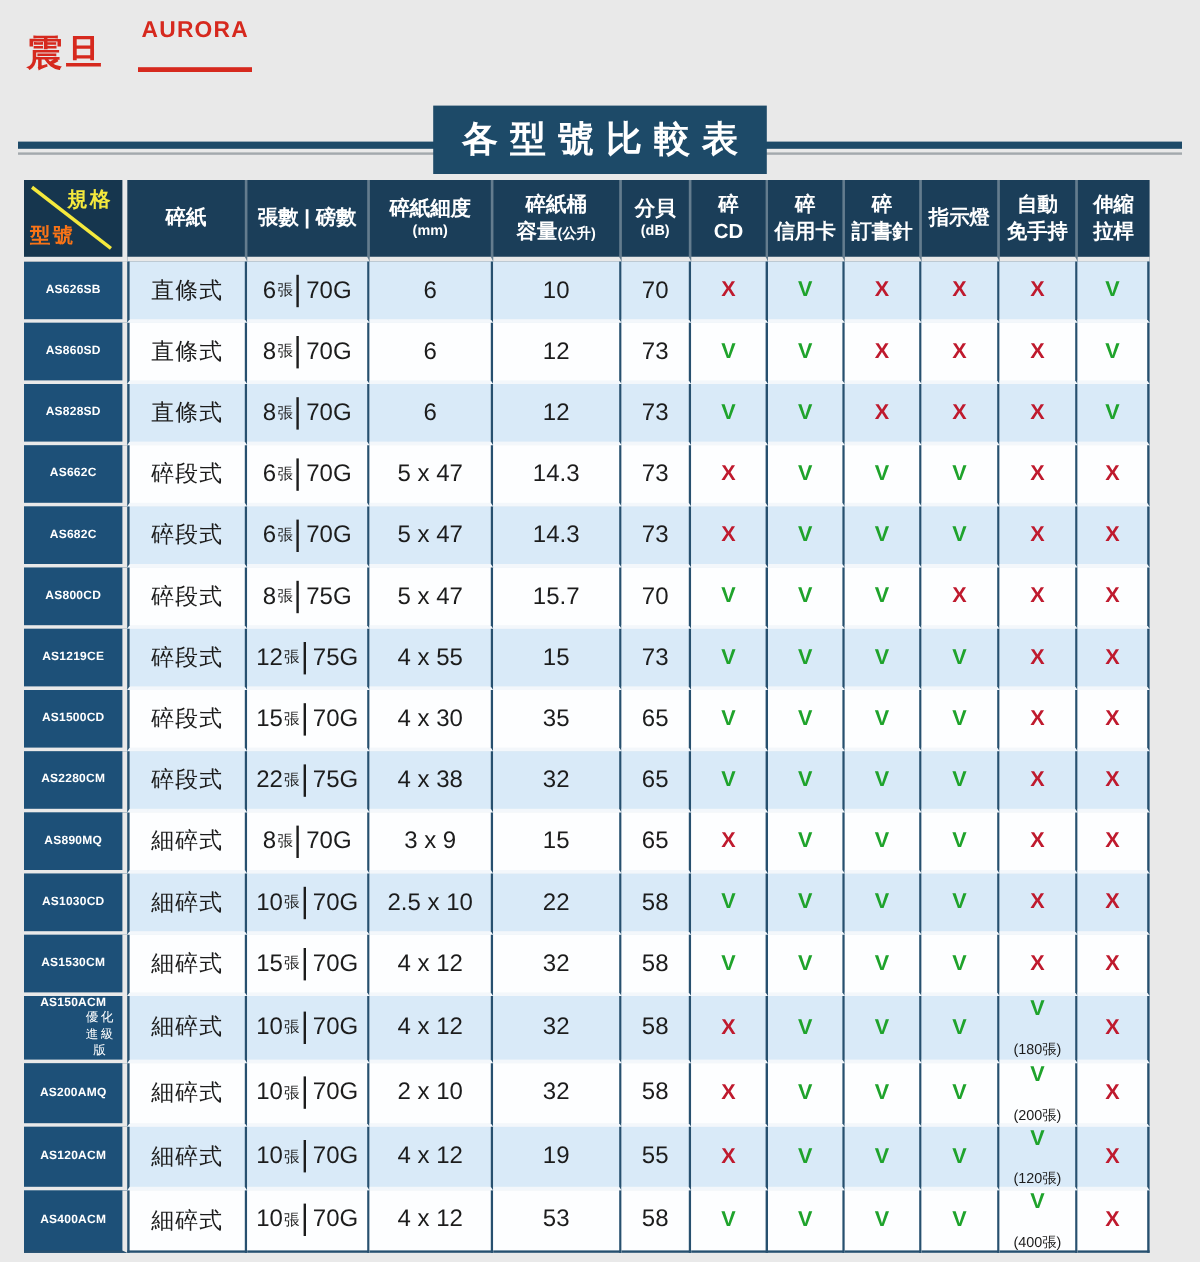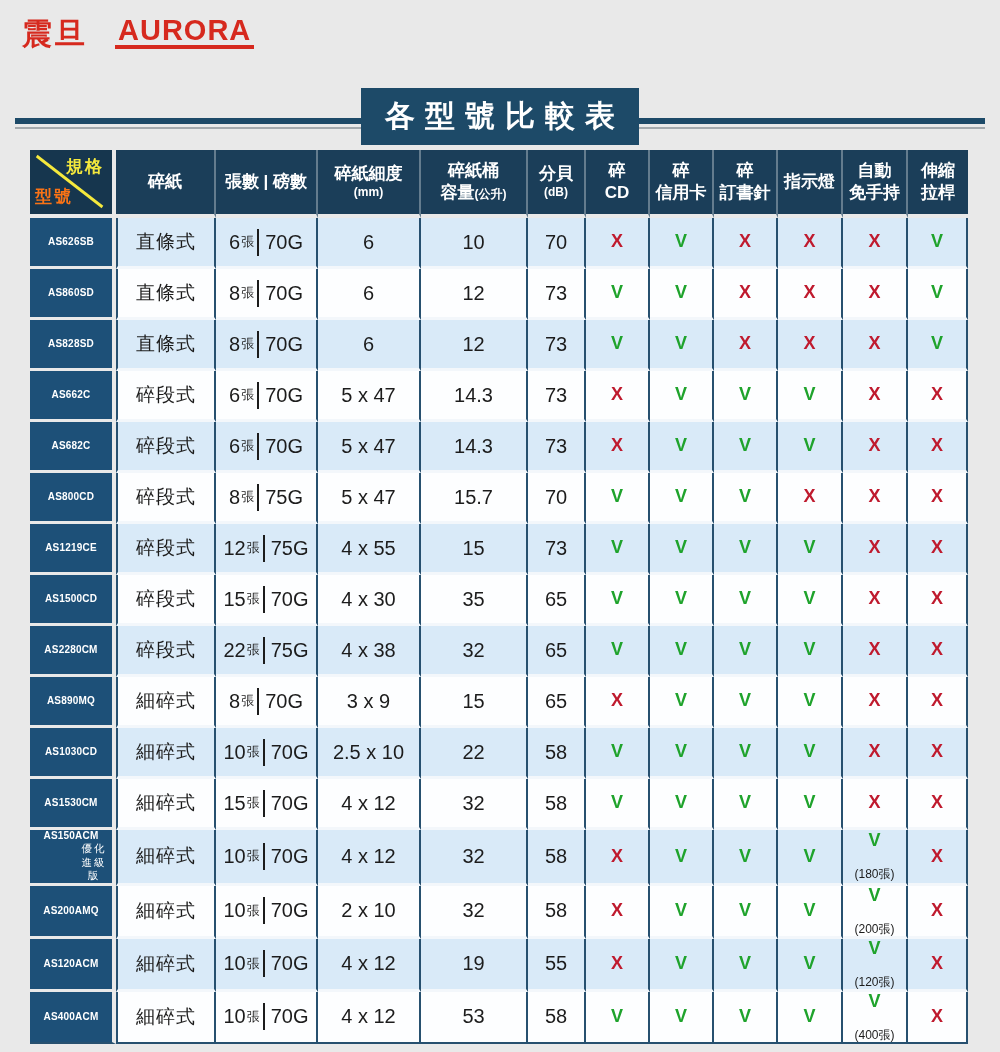--- a/index.html
+++ b/index.html
@@ -6,34 +6,34 @@
   body{
     width:1000px;height:1052px;
     background:#e9e9e9;
     font-family:"Liberation Sans","DejaVu Sans",sans-serif;
     position:relative;overflow:hidden;
     color:#1c1c1c;
   }
   
   .logo{position:absolute;top:16px;left:22px;display:flex;align-items:flex-end;gap:27px;color:#d6291e;}
   .logo-zh{font-size:30px;font-weight:bold;letter-spacing:3px;line-height:1;}
-  .logo-en{font-size:29px;font-weight:bold;letter-spacing:1px;line-height:1;
-           border-bottom:4px solid #d6291e;padding:0 3px 0;}
+  .logo-en{font-size:19px;font-weight:bold;letter-spacing:1px;line-height:1;
+           border-bottom:4px solid #d6291e;padding:0 3px 21px;}
   
   .band{position:absolute;left:0;top:0;width:1000px;height:140px;margin-top:12px;}
   .line-thick{position:absolute;left:15px;right:15px;top:106px;height:6px;background:#1d4a68;}
   .line-thin{position:absolute;left:15px;right:15px;top:115px;height:2px;background:#a3a9ad;}
   .title-box{
     position:absolute;left:50%;transform:translateX(-50%);top:76px;height:57px;
     background:#1d4a68;color:#fff;z-index:2;
     display:flex;align-items:center;justify-content:center;
     padding:0 14px 0 24px;font-size:30px;font-weight:bold;letter-spacing:10px;white-space:nowrap;
   }
   
-  table.cmp{position:absolute;left:30px;top:150px;width:938px;
+  table.cmp{position:absolute;left:20px;top:150px;width:938px;
     border-collapse:separate;border-spacing:0;table-layout:fixed;}
   .cmp th,.cmp td{padding:0;text-align:center;vertical-align:middle;}
   .cmp thead th{
     background:#1b3e59;color:#fff;height:64px;
     font-size:17px;font-weight:bold;line-height:1.3;
     border-right:2px solid rgba(255,255,255,.32);
     border-bottom:4px solid #e9e9e9;
   }
   .cmp thead th.corner{background:#16364e;border-right:4px solid #e9e9e9;position:relative;}
   .cmp thead th:last-child{border-right:none;}

